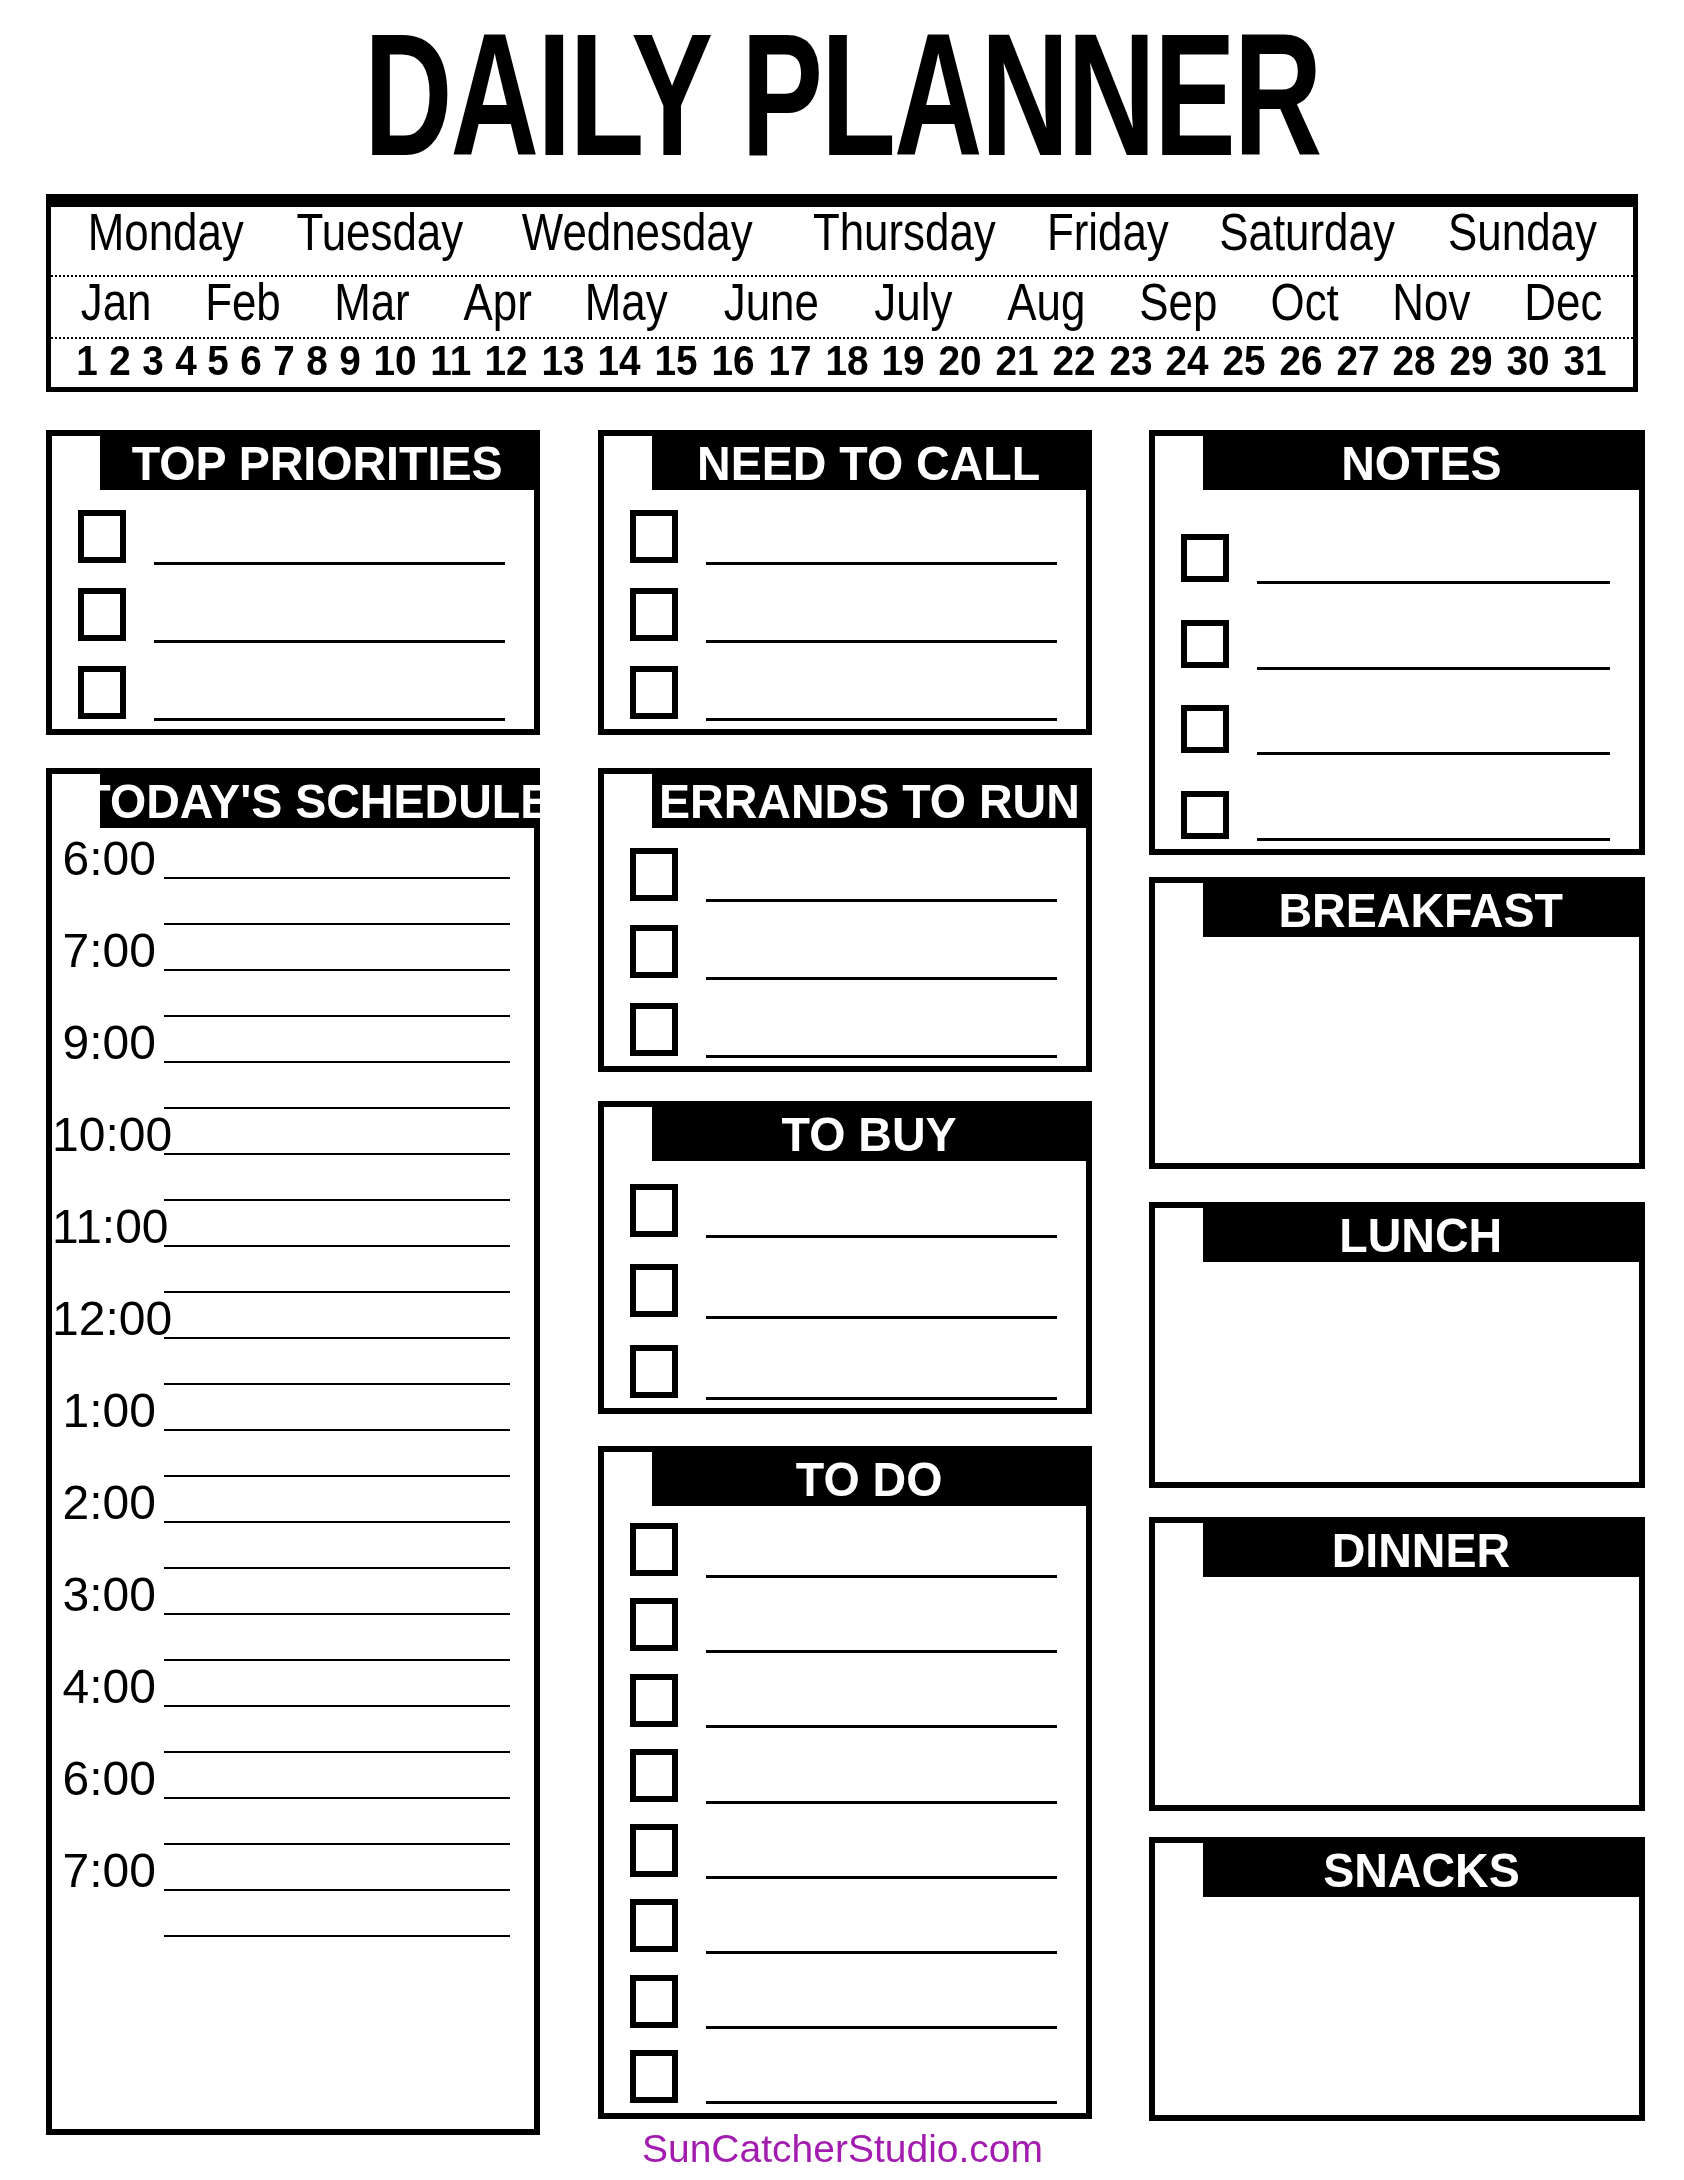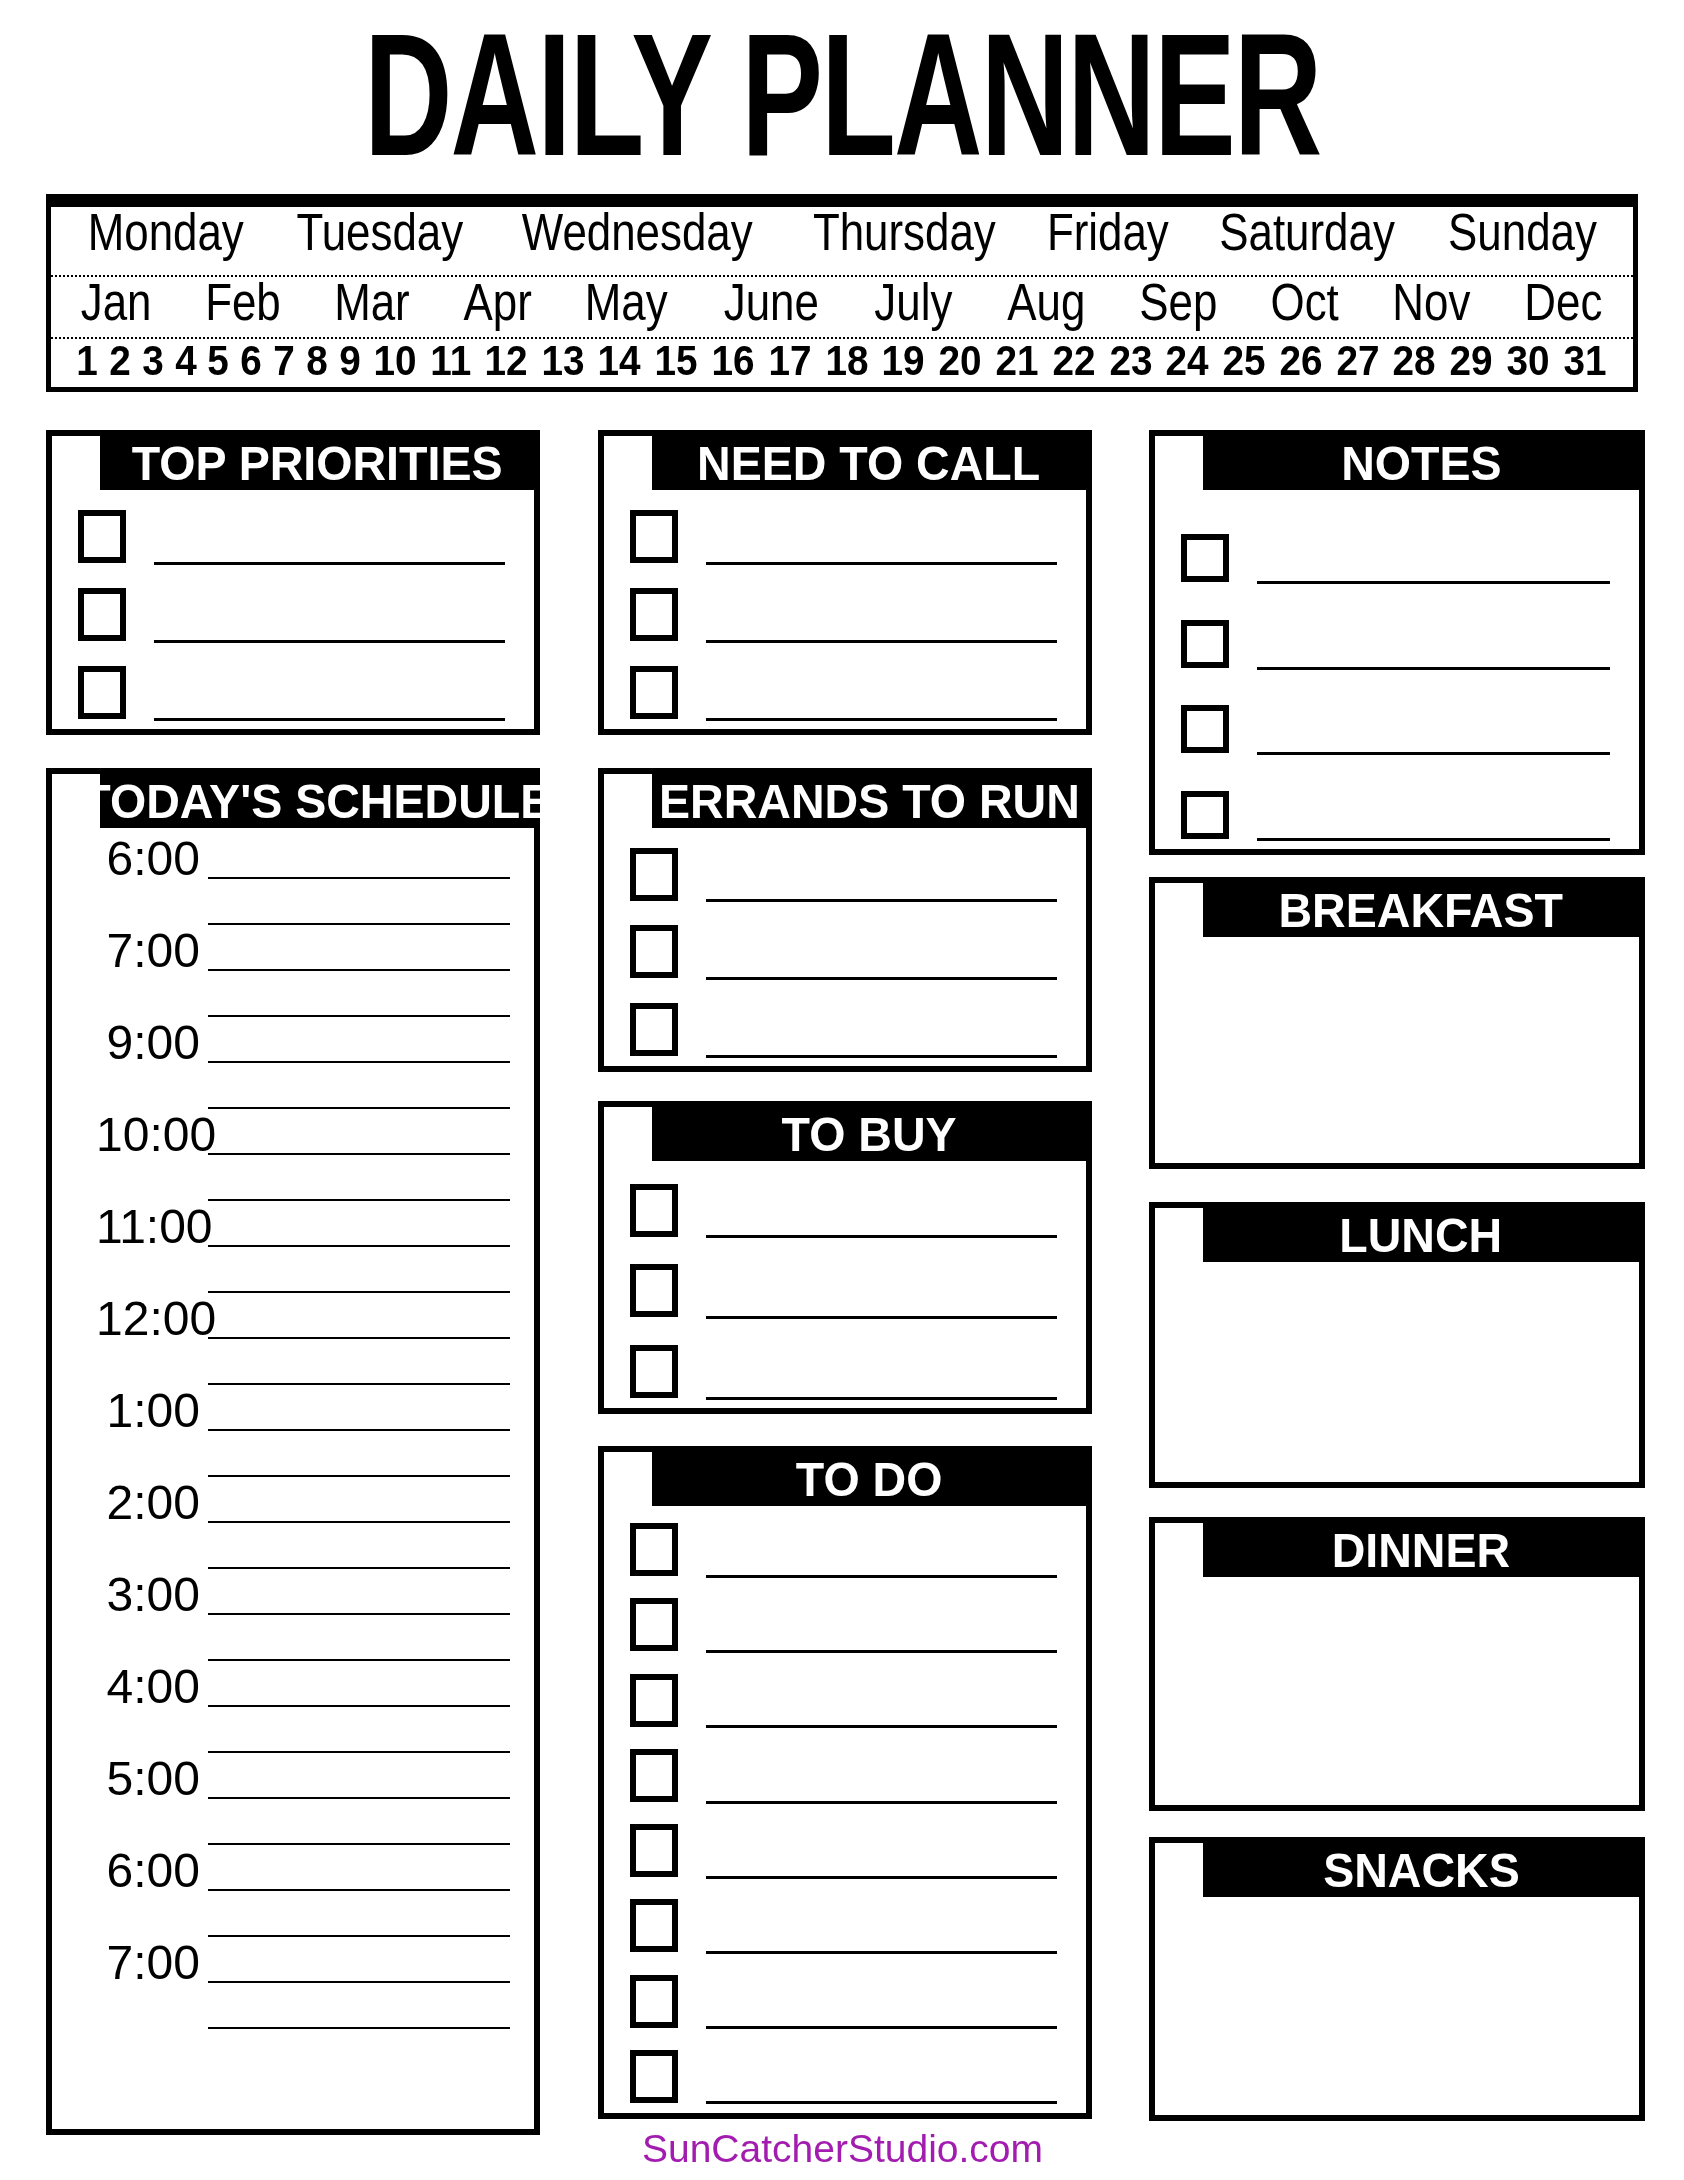--- a/index.html
+++ b/index.html
@@ -49,21 +49,21 @@
   .check-row{flex:1; position:relative;}
   .checkbox{
     position:absolute; left:25.6px; bottom:10.2px; width:48px; height:53px;
     border:6.8px solid #000; box-sizing:border-box; background:#fff;
   }
   .write-line{
     position:absolute; left:102px; right:29px; bottom:8.5px; height:0;
     border-bottom:3.4px solid #000;
   }
   
-  .sched-list{position:relative; padding-top:10.2px; box-sizing:border-box; height:100%;padding-left:44px;}
+  .sched-list{position:relative; padding-top:10.2px; box-sizing:border-box; height:100%;}
   .slot{height:92px; position:relative;}
   .slot .time{
     position:absolute; left:0; width:104px; top:-3.4px; text-align:right;
     font-size:48px; line-height:48px; white-space:nowrap;
   }
   .slot .line-hour{position:absolute; left:112px; right:24px; top:39px; border-bottom:2.6px solid #000;}
   .slot .line-half{position:absolute; left:112px; right:24px; top:85px; border-bottom:2.6px solid #000;}
   
   .footer{
     position:absolute; top:2126px; left:0; right:0; text-align:center;
@@ -215,25 +215,20 @@
           <span class="time">3:00</span>
           <span class="line-hour"></span>
           <span class="line-half"></span>
         </div>
           <div class="slot">
           <span class="time">4:00</span>
           <span class="line-hour"></span>
           <span class="line-half"></span>
         </div>
           <div class="slot">
-          <span class="time">5:00</span>
-          <span class="line-hour"></span>
-          <span class="line-half"></span>
-        </div>
-          <div class="slot">
           <span class="time">6:00</span>
           <span class="line-hour"></span>
           <span class="line-half"></span>
         </div>
           <div class="slot">
           <span class="time">7:00</span>
           <span class="line-hour"></span>
           <span class="line-half"></span>
         </div>
         </div>

